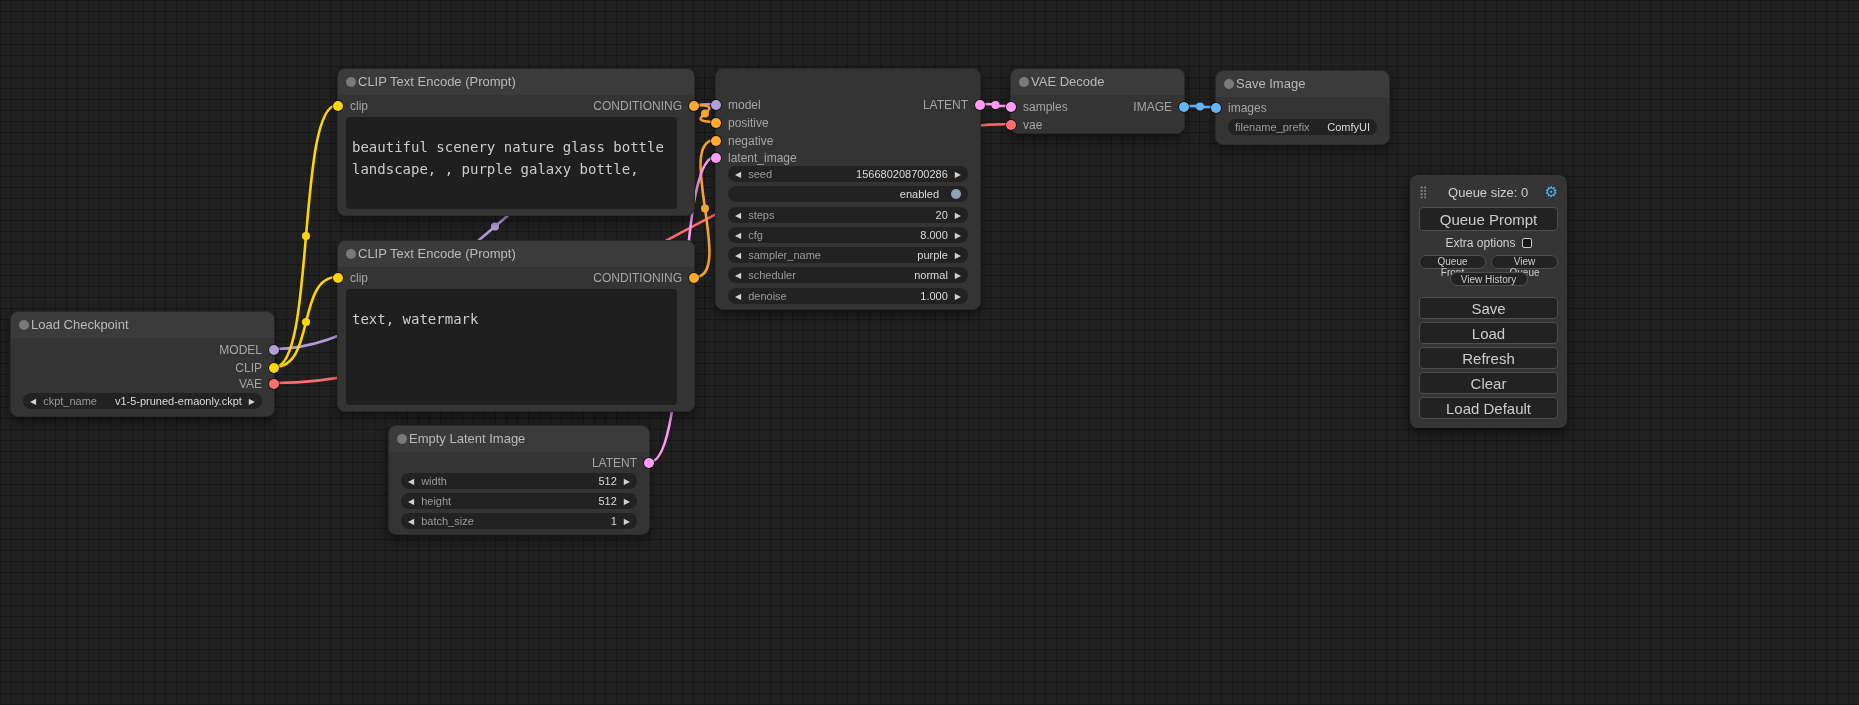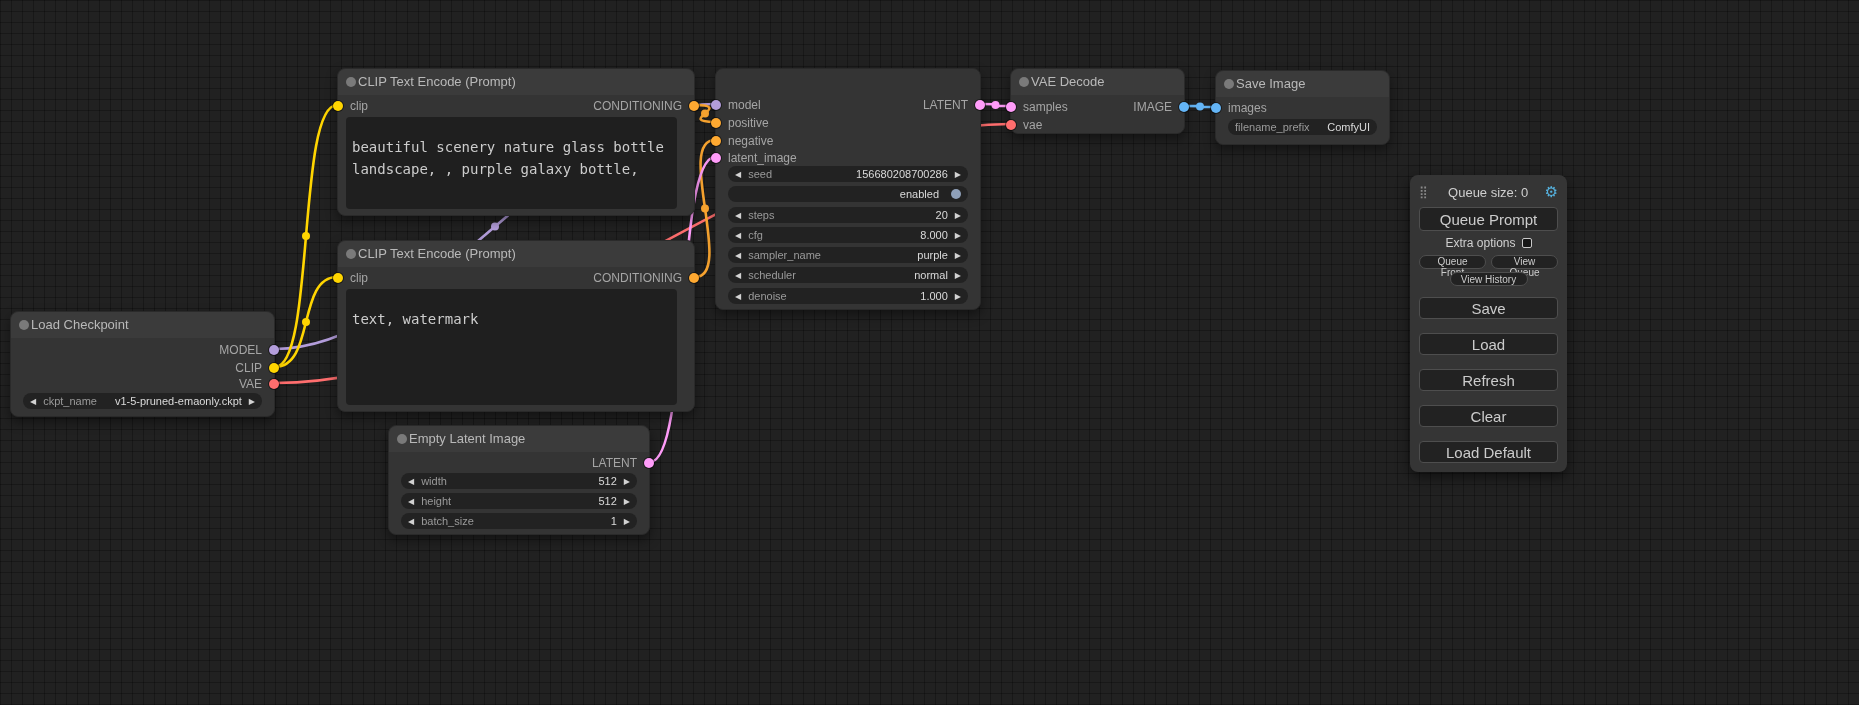--- a/index.html
+++ b/index.html
@@ -56,21 +56,21 @@
     padding:6px 9px 9px 9px; font-family:"Liberation Sans", sans-serif;
   }
   .menu-header { display:flex; align-items:center; height:22px; color:#cfcfcf; font-size:13px; }
   .drag-handle { color:#8a8a8a; font-size:12px; margin-right:4px; cursor:grab; }
   .queue-size  { flex:1; text-align:center; }
   .gear { color:#55b1de; font-size:15px; cursor:pointer; }
   .btn {
     display:block; width:100%; background:#222; border:1px solid #4e4e4e; border-radius:4px;
     color:#cccccc; font-family:inherit; cursor:pointer; text-align:center;
   }
-  .btn.big   { height:22px; font-size:15px; margin-top:14px; }
+  .btn.big   { height:22px; font-size:15px; margin-top:3px; }
   .btn.queue { height:24px; margin-top:4px; }
   .btn.gaptop{ margin-top:11px; }
   .extra-row { display:flex; align-items:center; justify-content:center; gap:6px; color:#d0d0d0; font-size:12px; height:18px; margin-top:3px; }
   .checkbox  { width:10px; height:10px; border:1px solid #c9c9c9; background:#161616; border-radius:2px; cursor:pointer; }
   .small-row { display:flex; gap:5px; margin-top:3px; justify-content:center; }
   .btn.small { font-size:10px; height:14px; line-height:11px; border-radius:8px; padding:0 8px; flex:1; }
   .small-row.single .btn.small { flex:none; width:78px; }
 </style>
 </head>
 <body>

